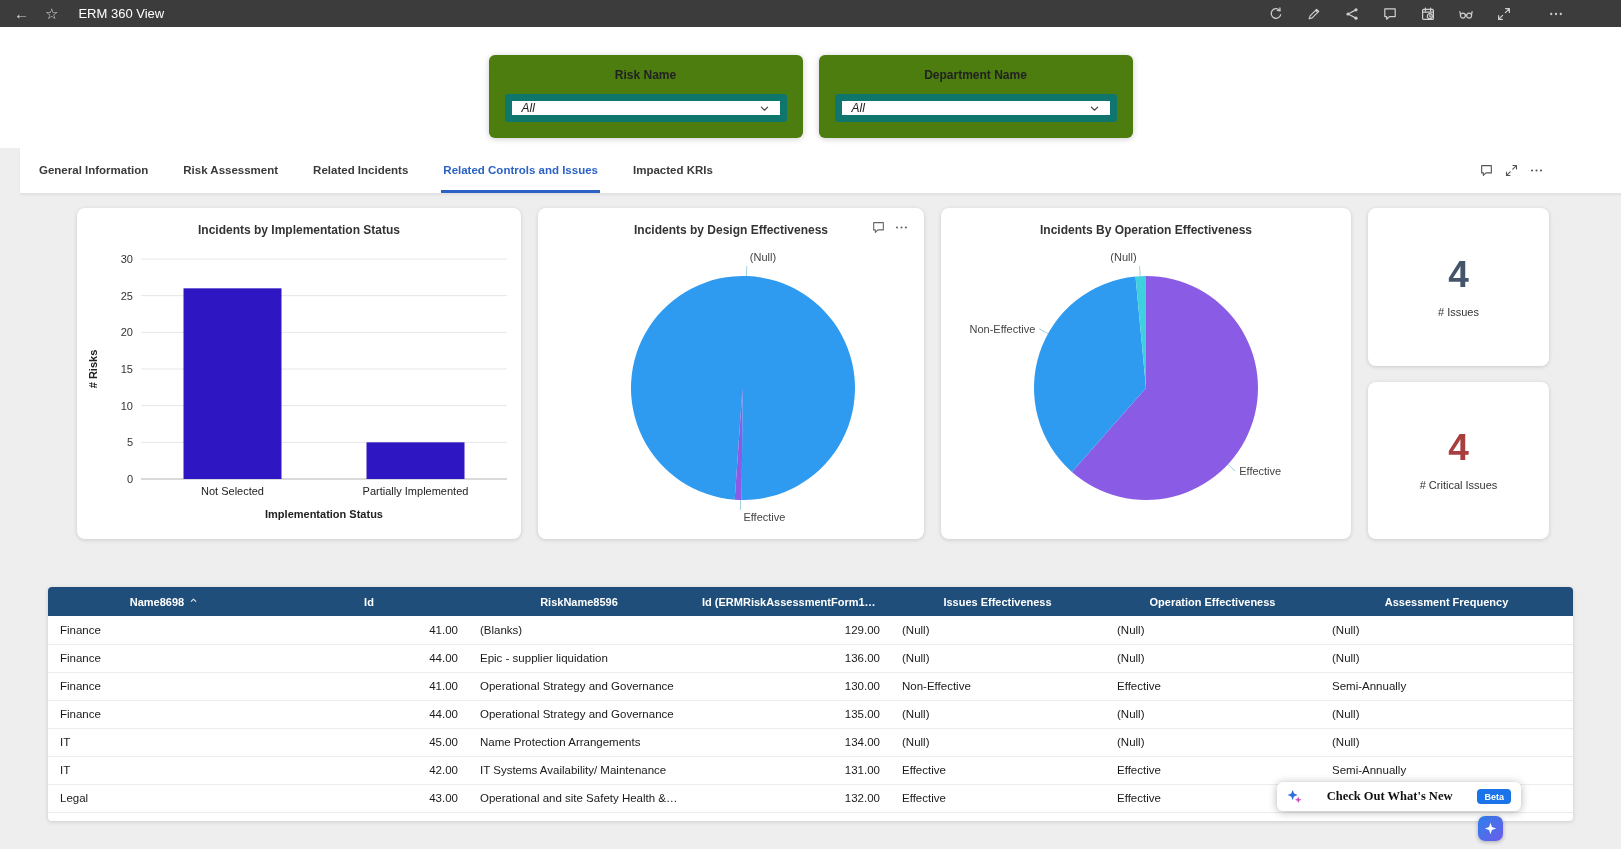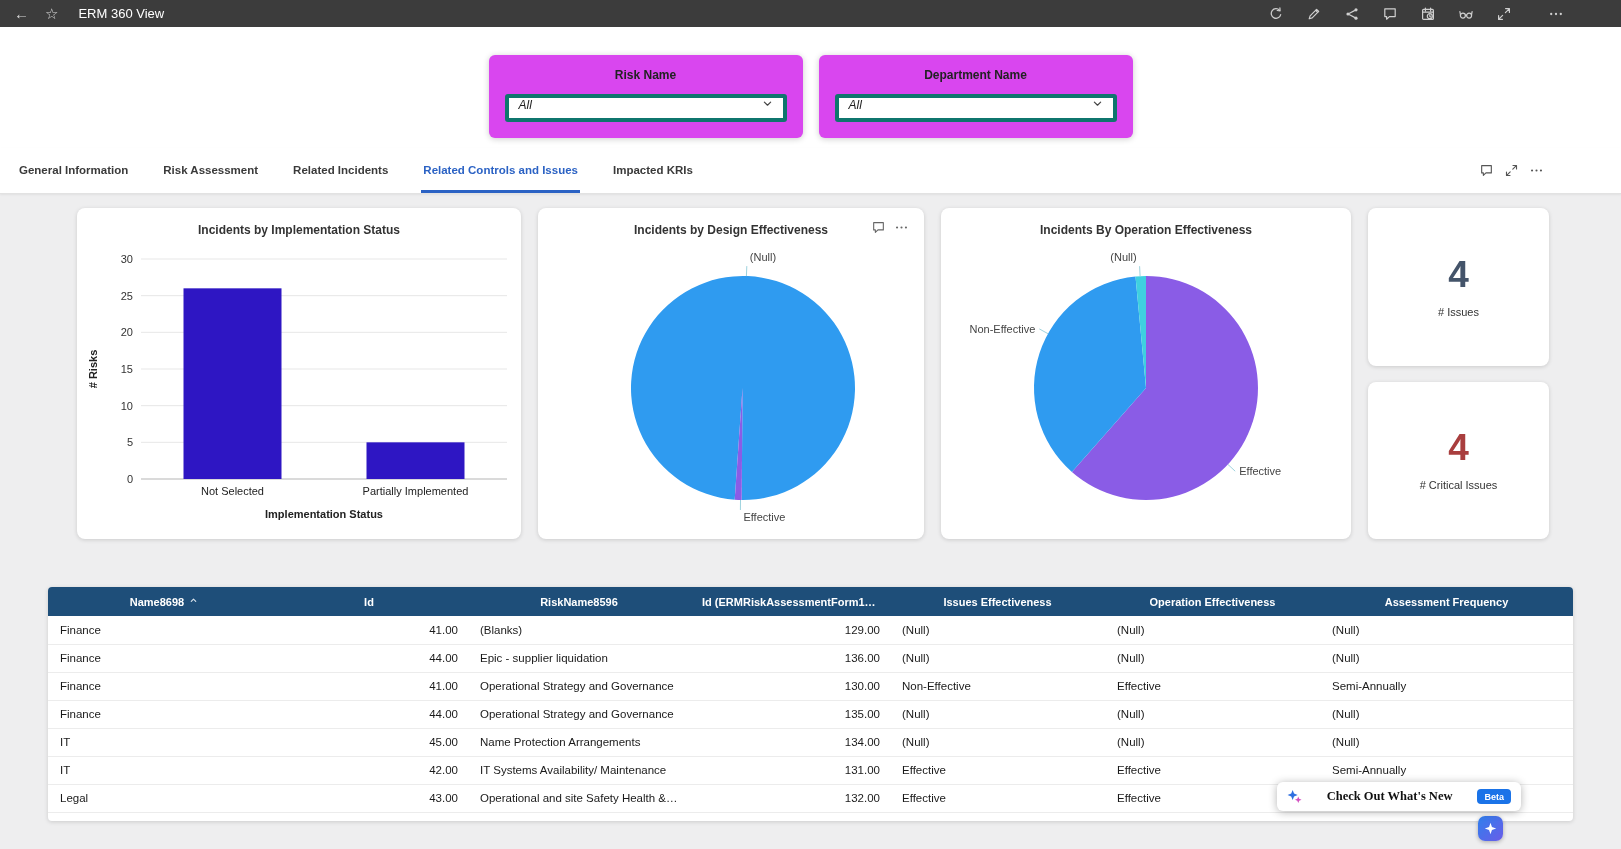--- a/index.html
+++ b/index.html
@@ -7,27 +7,27 @@
   
   .topbar{height:27px;background:#3c3c3c;display:flex;align-items:center;justify-content:space-between;padding-left:14px;color:#ddd;}
   .topbar-left{display:flex;align-items:center;gap:16px;}
   .tb-glyph{font-size:15px;color:#d9d9d9;cursor:pointer;line-height:1;}
   .tb-title{font-size:13px;color:#fff;margin-left:4px;}
   .topbar-right{display:flex;align-items:center;gap:24px;padding-right:58px;}
   .tb-icon{color:#cfcfcf;cursor:pointer;display:flex;}
   .tb-icon.more{margin-left:14px;}
   
   .filter-section{background:#fff;display:flex;justify-content:center;gap:16px;padding:28px 0 10px;}
-  .filter-card{width:314px;background:#d946ef;border-radius:6px;box-shadow:0 1px 6px rgba(0,0,0,.2);padding:13px 16px 16px;}
+  .filter-card{width:314px;background:#4d7c0f;border-radius:6px;box-shadow:0 1px 6px rgba(0,0,0,.2);padding:13px 16px 16px;}
   .filter-label{text-align:center;font-size:12px;font-weight:bold;color:#222;margin-bottom:12px;}
-  .select-box{border:4px solid #0f766e;border-radius:3px;height:28px;display:flex;justify-content:space-between;padding:0 10px;cursor:pointer;background:#fff;}
+  .select-box{border:7px solid #0f766e;border-radius:3px;height:28px;display:flex;align-items:center;justify-content:space-between;padding:0 10px;cursor:pointer;background:#fff;}
   .select-value{font-style:italic;font-size:12px;color:#222;}
   .select-box .chev{color:#444;display:flex;}
   
-  .tabbar{background:#fff;display:flex;align-items:stretch;padding-left:17px;height:46px;border-bottom:1px solid #e2e2e2;box-shadow:0 1px 2px rgba(0,0,0,.06);}
+  .tabbar{background:#fff;display:flex;align-items:stretch;padding-left:17px;height:46px;border-bottom:1px solid #e2e2e2;box-shadow:0 1px 2px rgba(0,0,0,.06);margin-left:20px;}
   .tabs{display:flex;}
   .tab{margin-right:31px;padding:16px 2px 0;font-size:11.5px;font-weight:bold;color:#3a3a3a;border-bottom:3px solid transparent;cursor:pointer;white-space:nowrap;}
   .tab.active{color:var(--accent);border-bottom-color:var(--accent);}
   .tab-actions{margin-left:auto;display:flex;align-items:center;gap:12px;padding-right:78px;color:#555;}
   .tab-actions .tb-icon{color:#555;}
   
   .content{padding:14px 0 0 36px;}
   .charts-row{display:flex;gap:17px;padding-left:41px;}
   .card{background:#fff;border-radius:8px;box-shadow:0 1px 4px rgba(0,0,0,.15);position:relative;}
   .chart-card{height:331px;overflow:hidden;}

